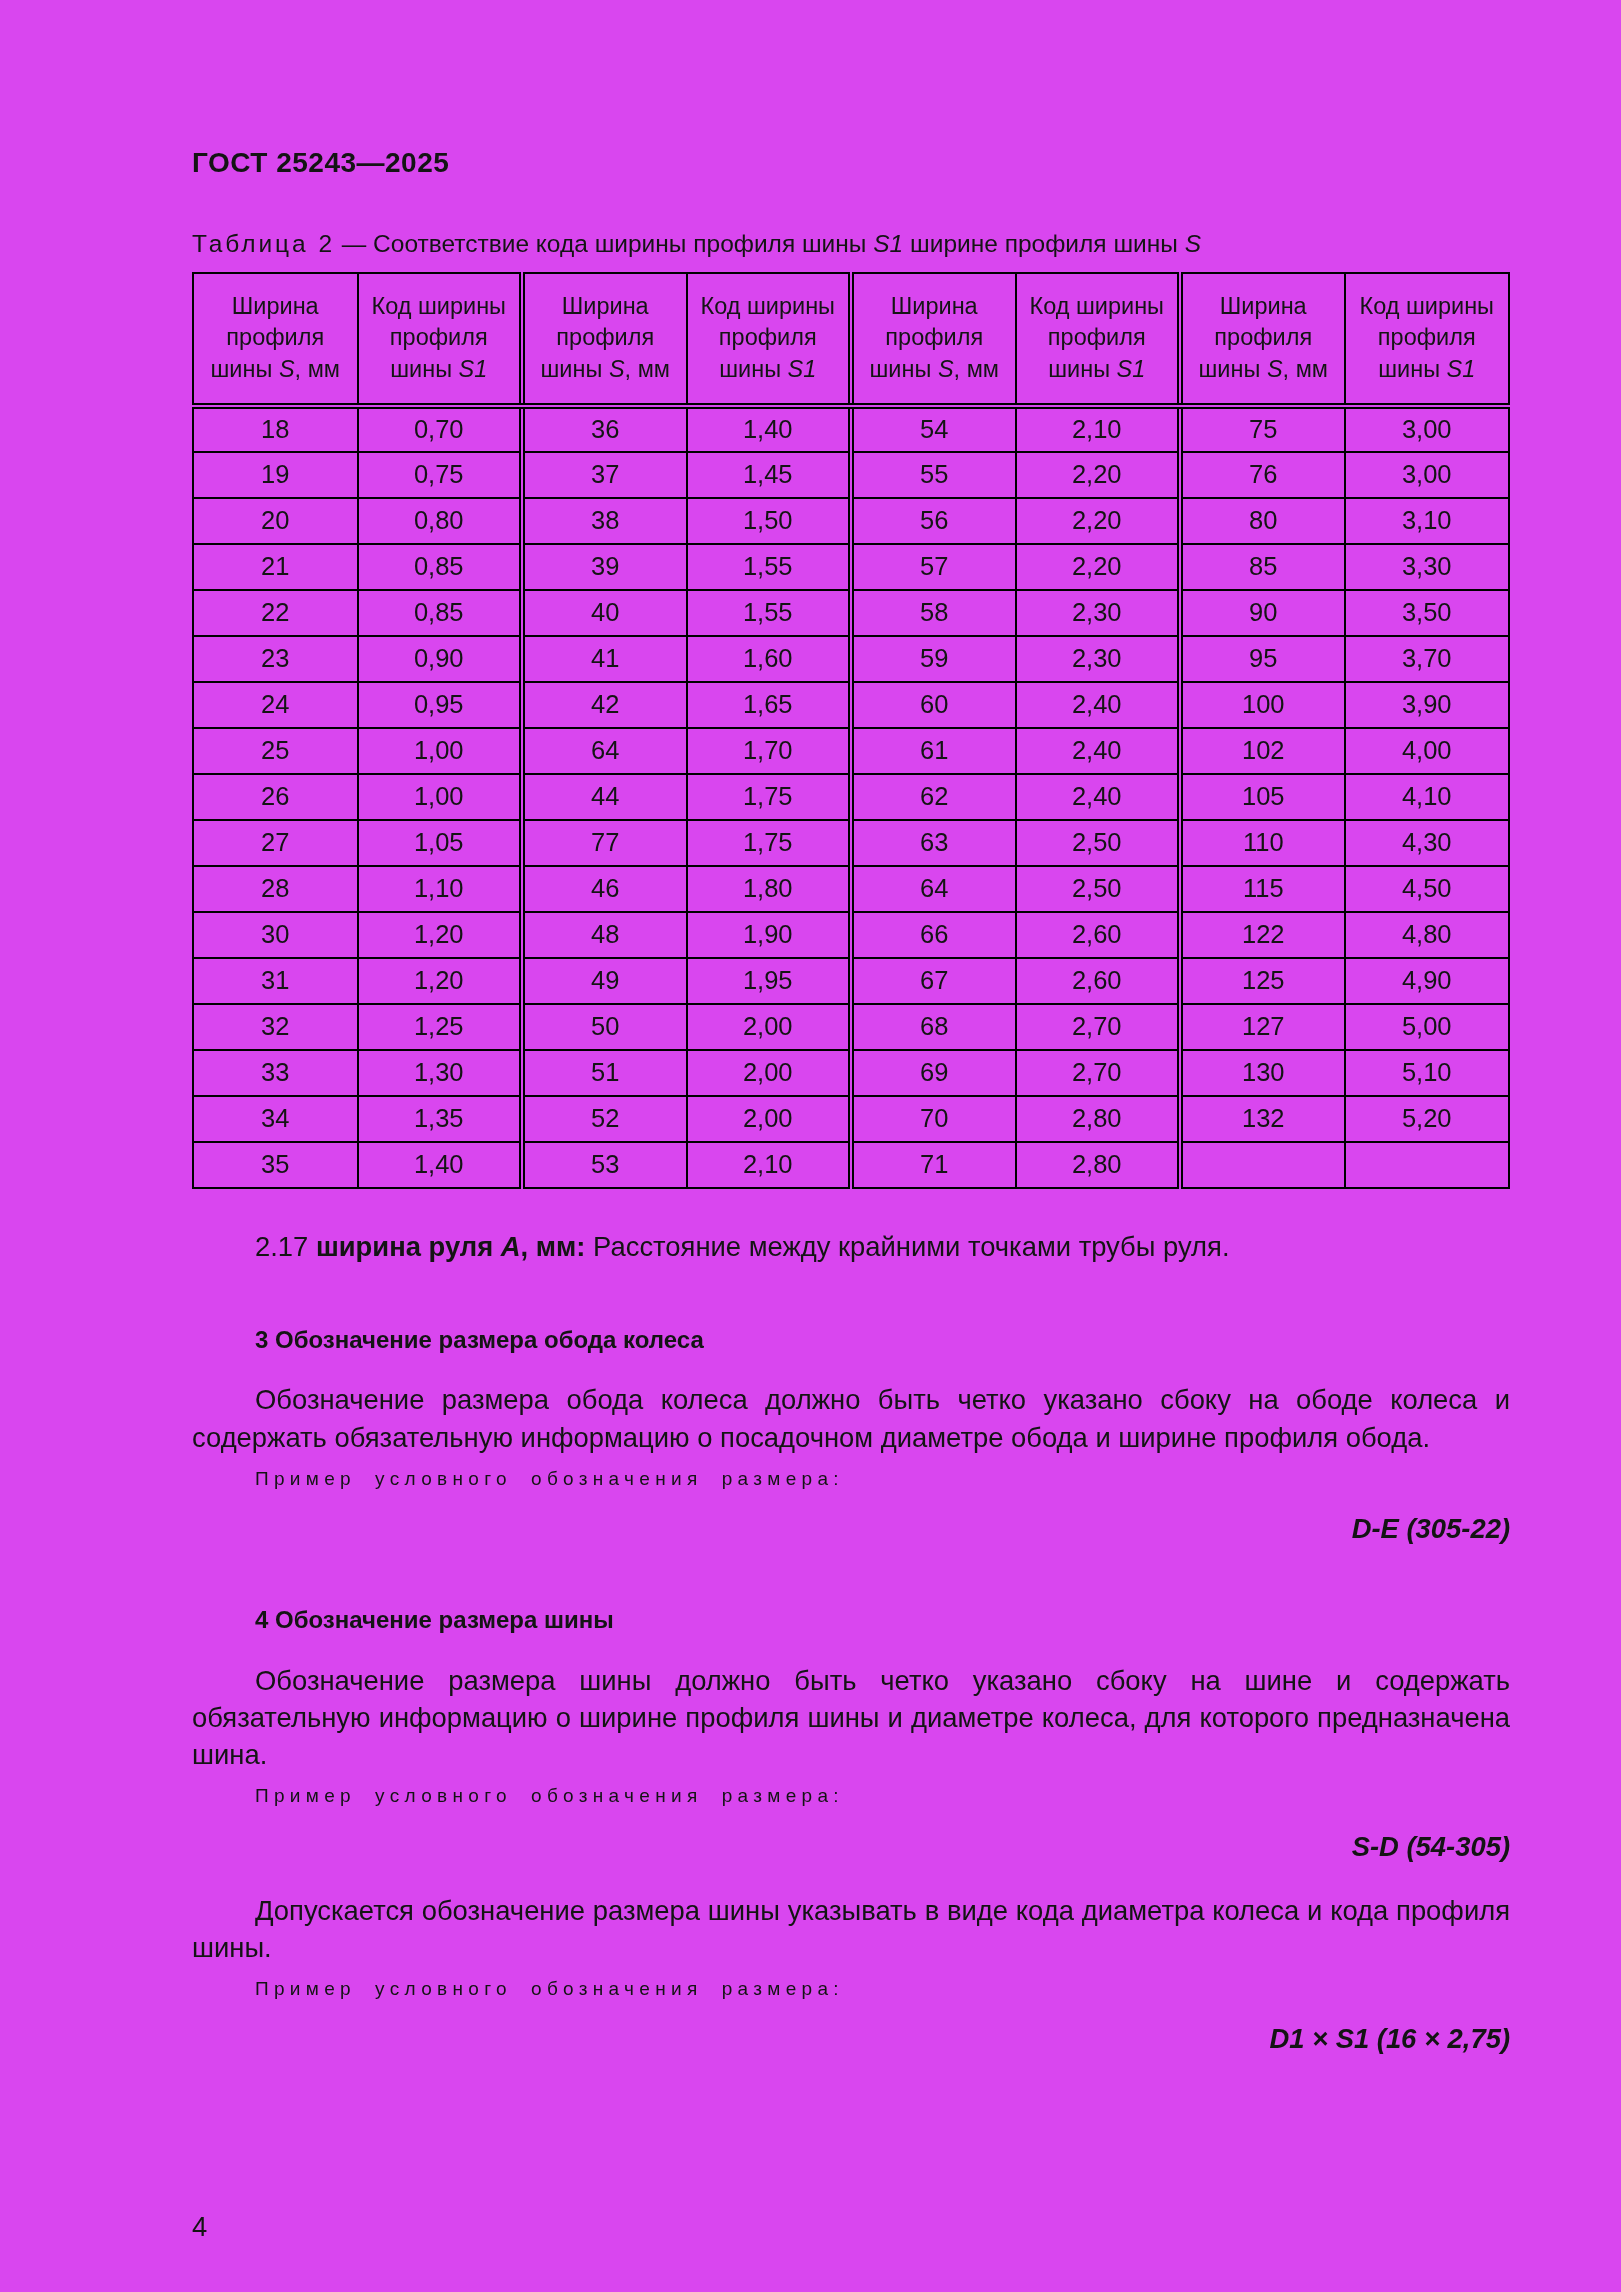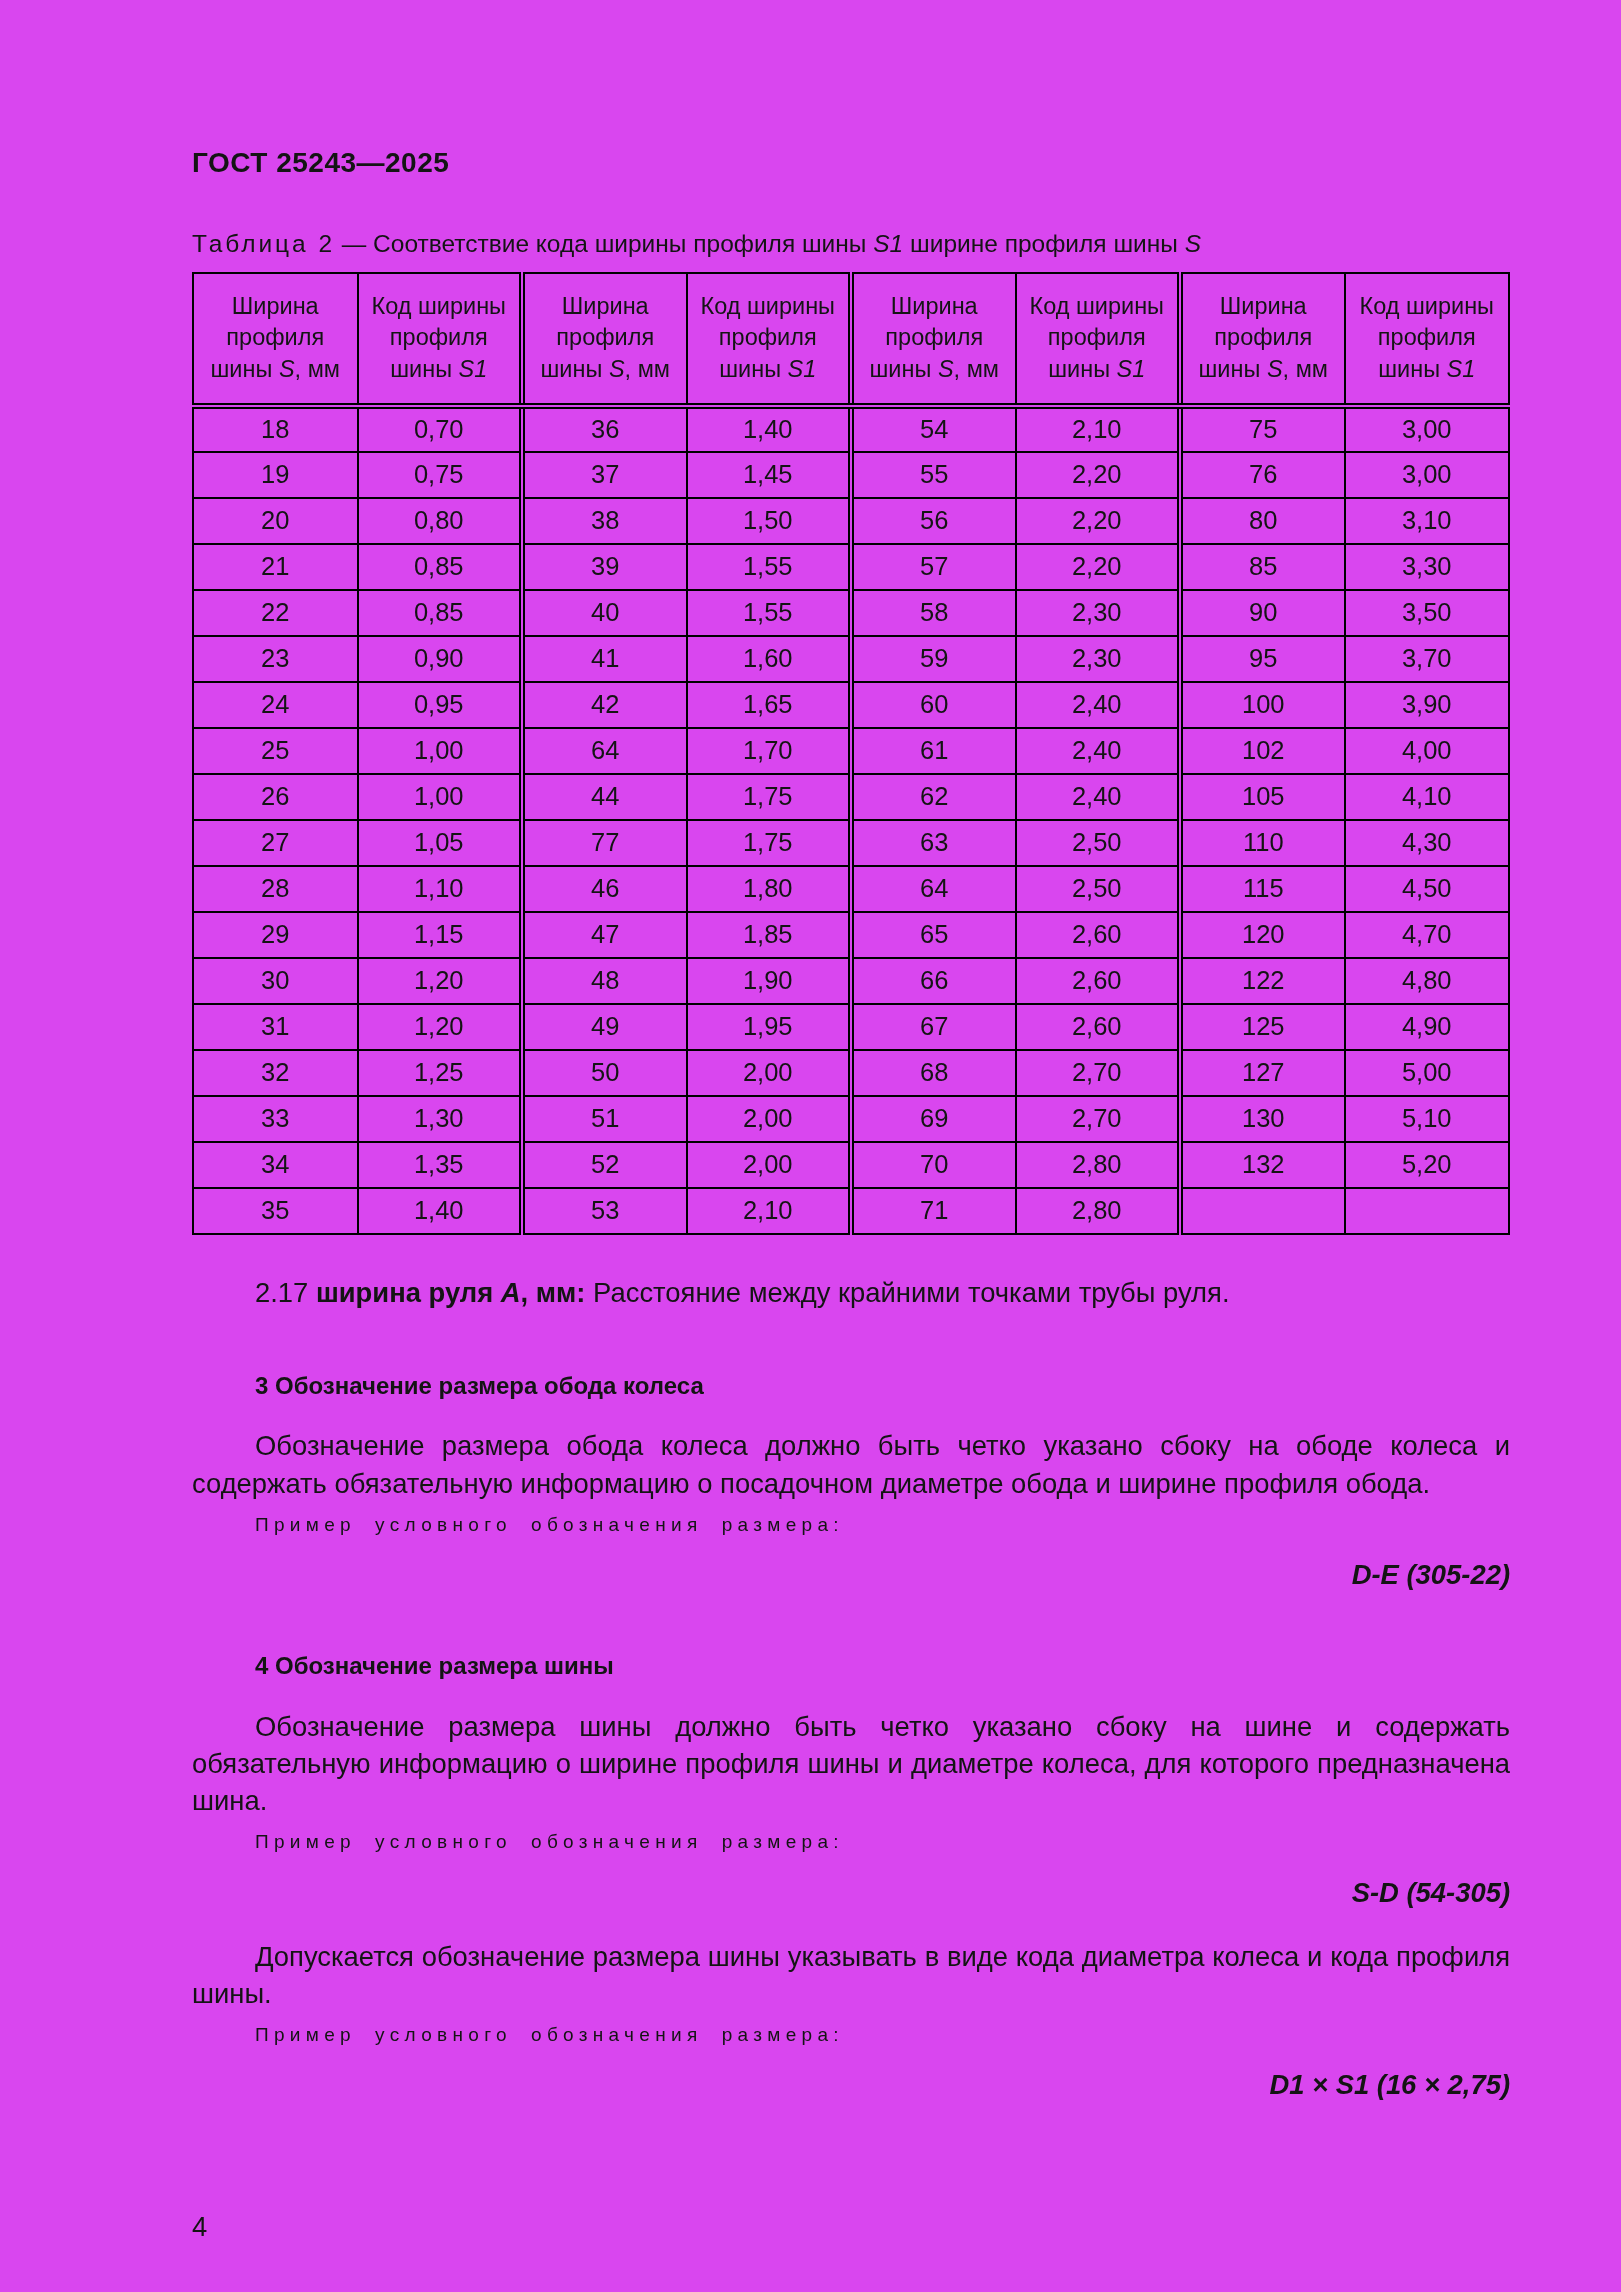--- a/index.html
+++ b/index.html
@@ -225,30 +225,20 @@
             <td>28</td>
             <td>1,10</td>
             <td class="dsep">46</td>
             <td>1,80</td>
             <td class="dsep">64</td>
             <td>2,50</td>
             <td class="dsep">115</td>
             <td>4,50</td>
           </tr>
           <tr>
-            <td>29</td>
-            <td>1,15</td>
-            <td class="dsep">47</td>
-            <td>1,85</td>
-            <td class="dsep">65</td>
-            <td>2,60</td>
-            <td class="dsep">120</td>
-            <td>4,70</td>
-          </tr>
-          <tr>
             <td>30</td>
             <td>1,20</td>
             <td class="dsep">48</td>
             <td>1,90</td>
             <td class="dsep">66</td>
             <td>2,60</td>
             <td class="dsep">122</td>
             <td>4,80</td>
           </tr>
           <tr>

